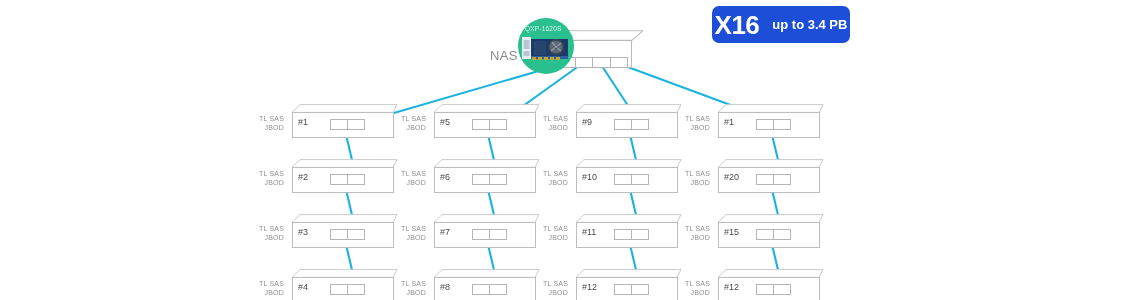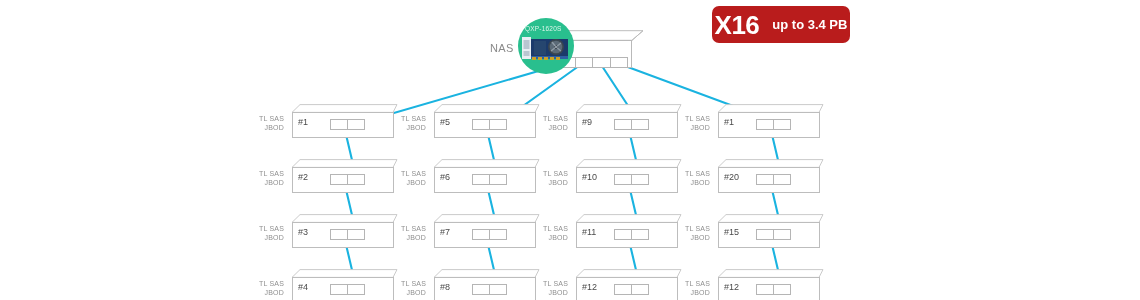--- a/index.html
+++ b/index.html
@@ -9,32 +9,32 @@
     -webkit-font-smoothing:antialiased;
   }
   #stage{position:relative;width:1140px;height:300px;}
 
   
   #cables{position:absolute;left:0;top:0;width:1140px;height:300px;pointer-events:none;}
 
   
   .banner{
     position:absolute;left:712px;top:6px;width:138px;height:37px;
-    background:#b91c1c;border-radius:7px;
+    background:#1d4ed8;border-radius:7px;
     display:flex;align-items:center;justify-content:center;
     color:#ffffff;
     gap:13px;
   }
   .banner .big{font-size:26px;font-weight:700;letter-spacing:-0.5px;line-height:1;}
   .banner .small{font-size:13px;font-weight:600;line-height:1;padding-bottom:1px;}
 
   
   .nas-wrap{position:absolute;left:514px;top:10px;width:130px;height:62px;}
   .nas-label{
-    position:absolute;left:-24px;top:32px;font-size:11px;color:#8a8a8a;letter-spacing:.3px;
+    position:absolute;left:-24px;top:38px;font-size:13px;color:#8a8a8a;letter-spacing:.3px;
   }
   .nas-box{position:absolute;left:18px;top:20px;width:112px;height:38px;}
   .nas-front{
     position:absolute;left:0;top:10px;width:100px;height:28px;
     border:1px solid #b9b9b9;background:#ffffff;box-sizing:border-box;
   }
   .nas-top{
     position:absolute;left:0;top:0;width:112px;height:11px;
   }
   .nas-ports{position:absolute;left:25px;top:27px;width:70px;height:11px;display:flex;}

